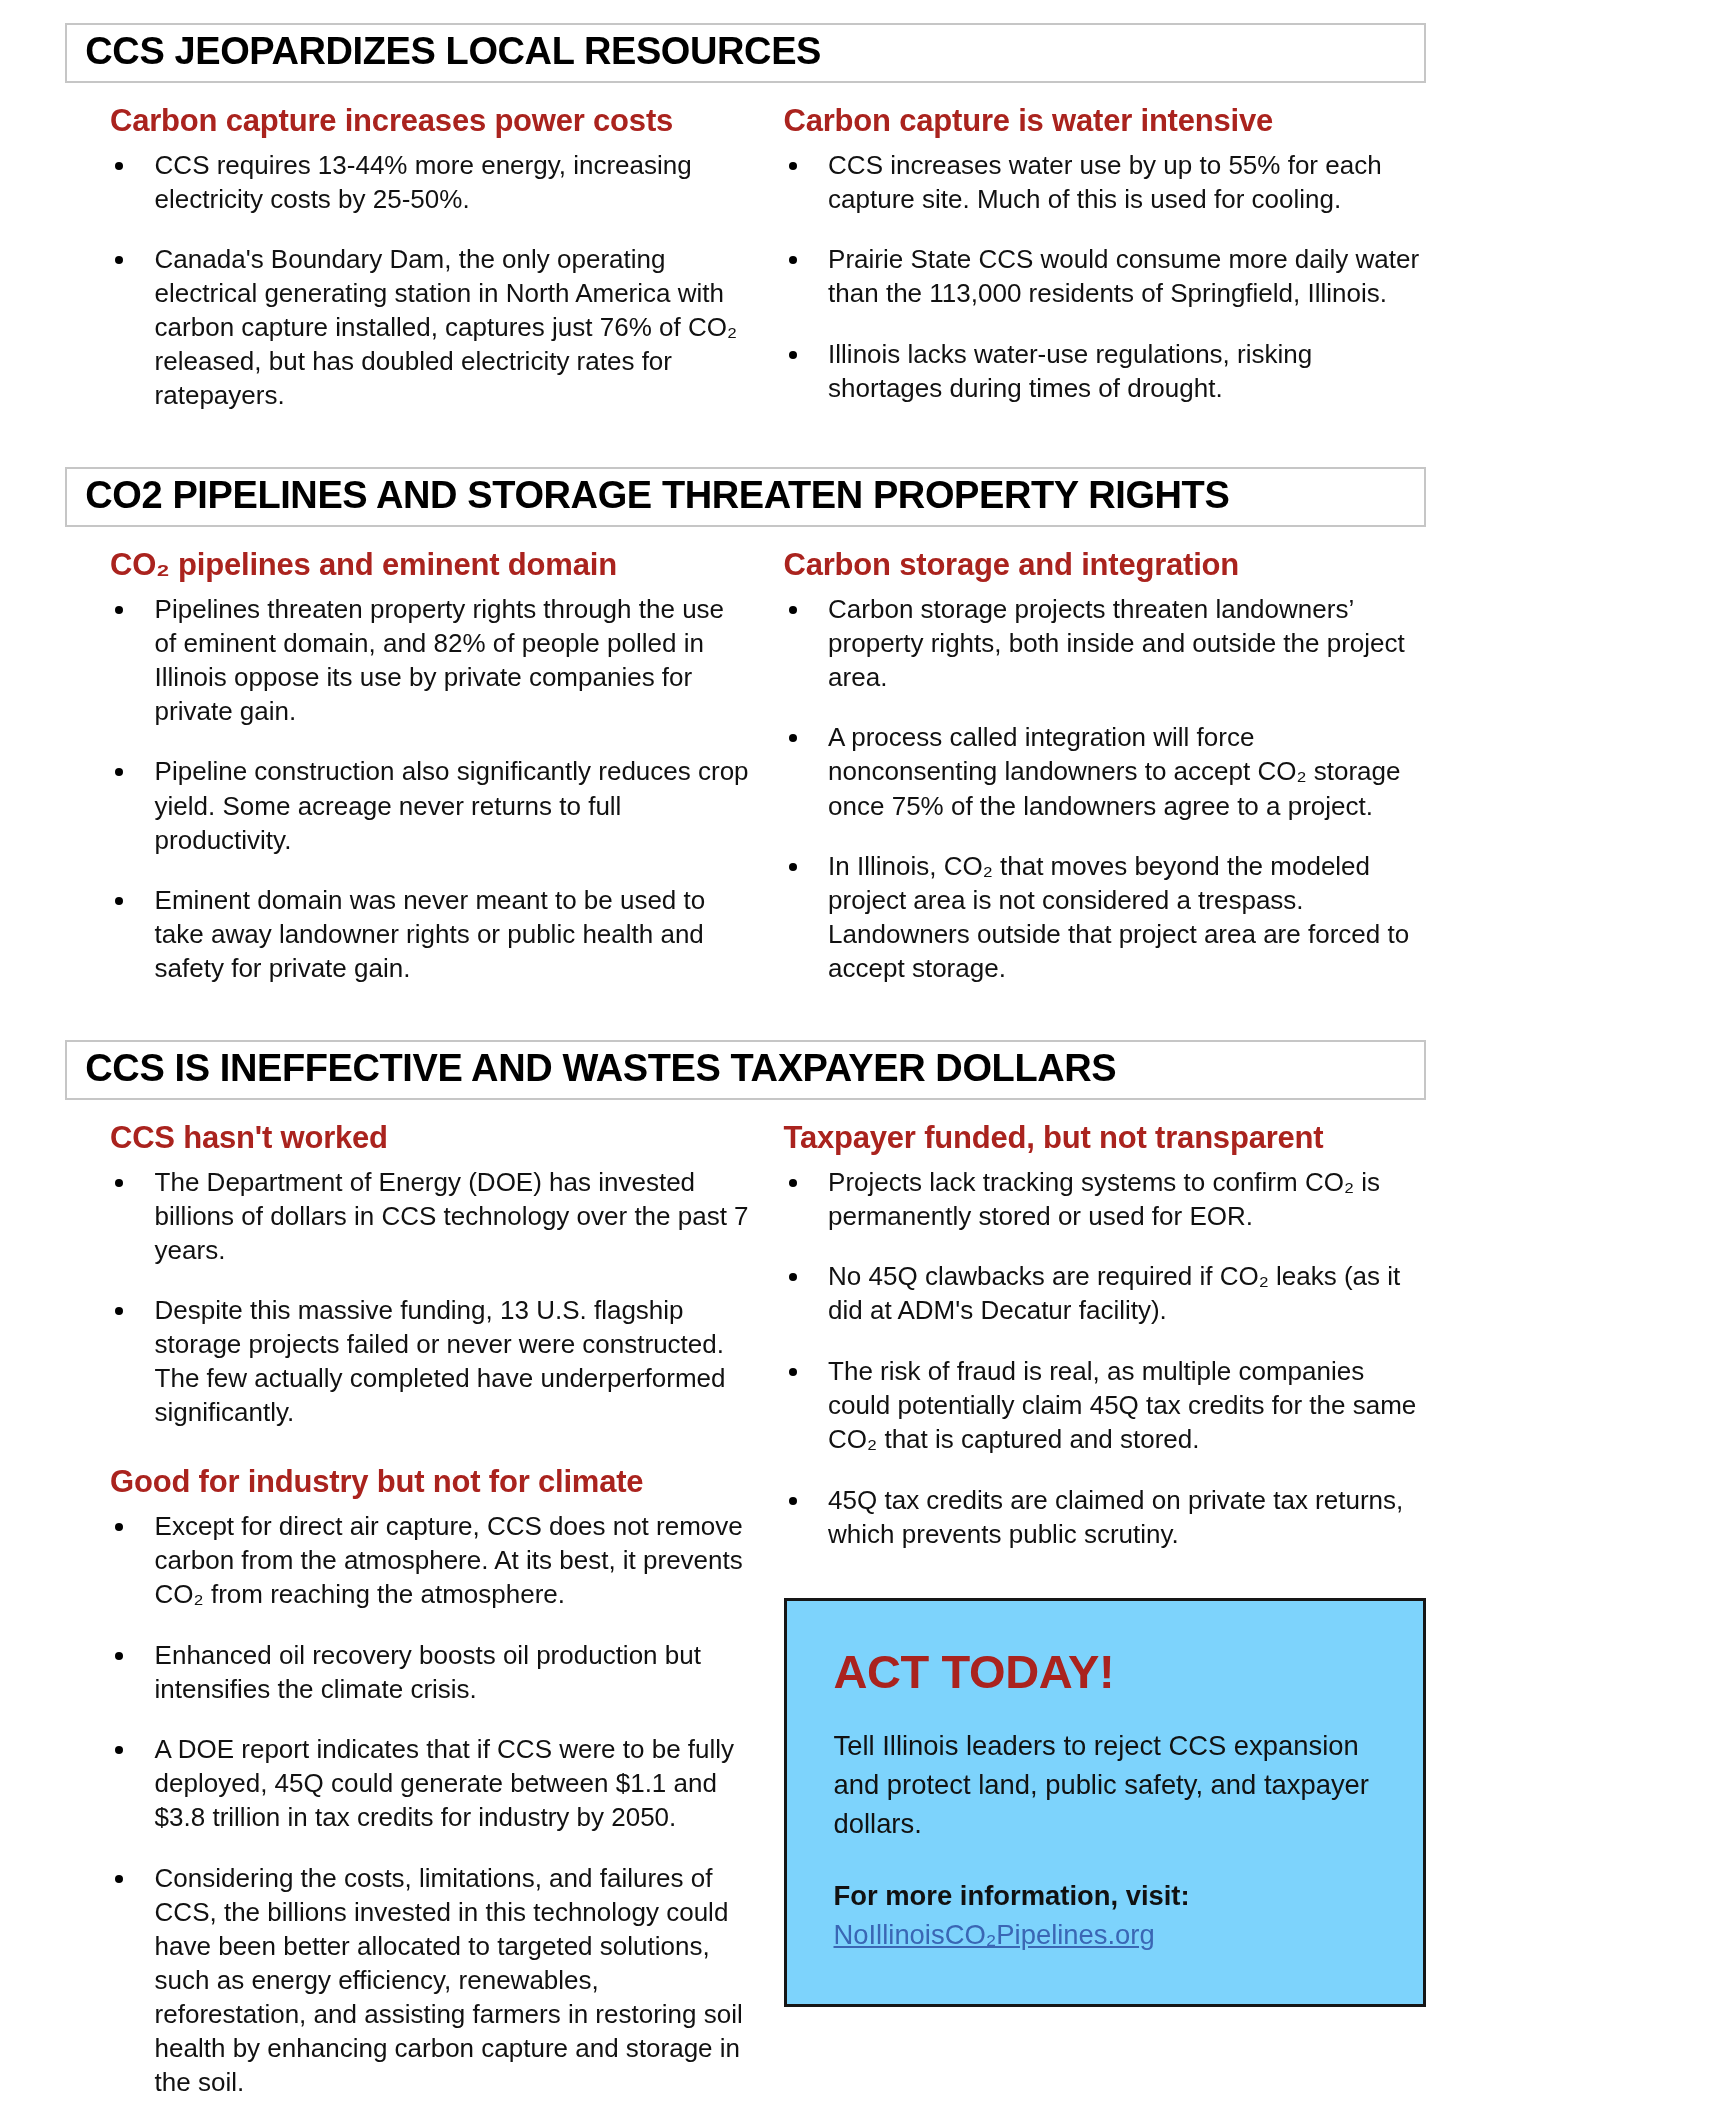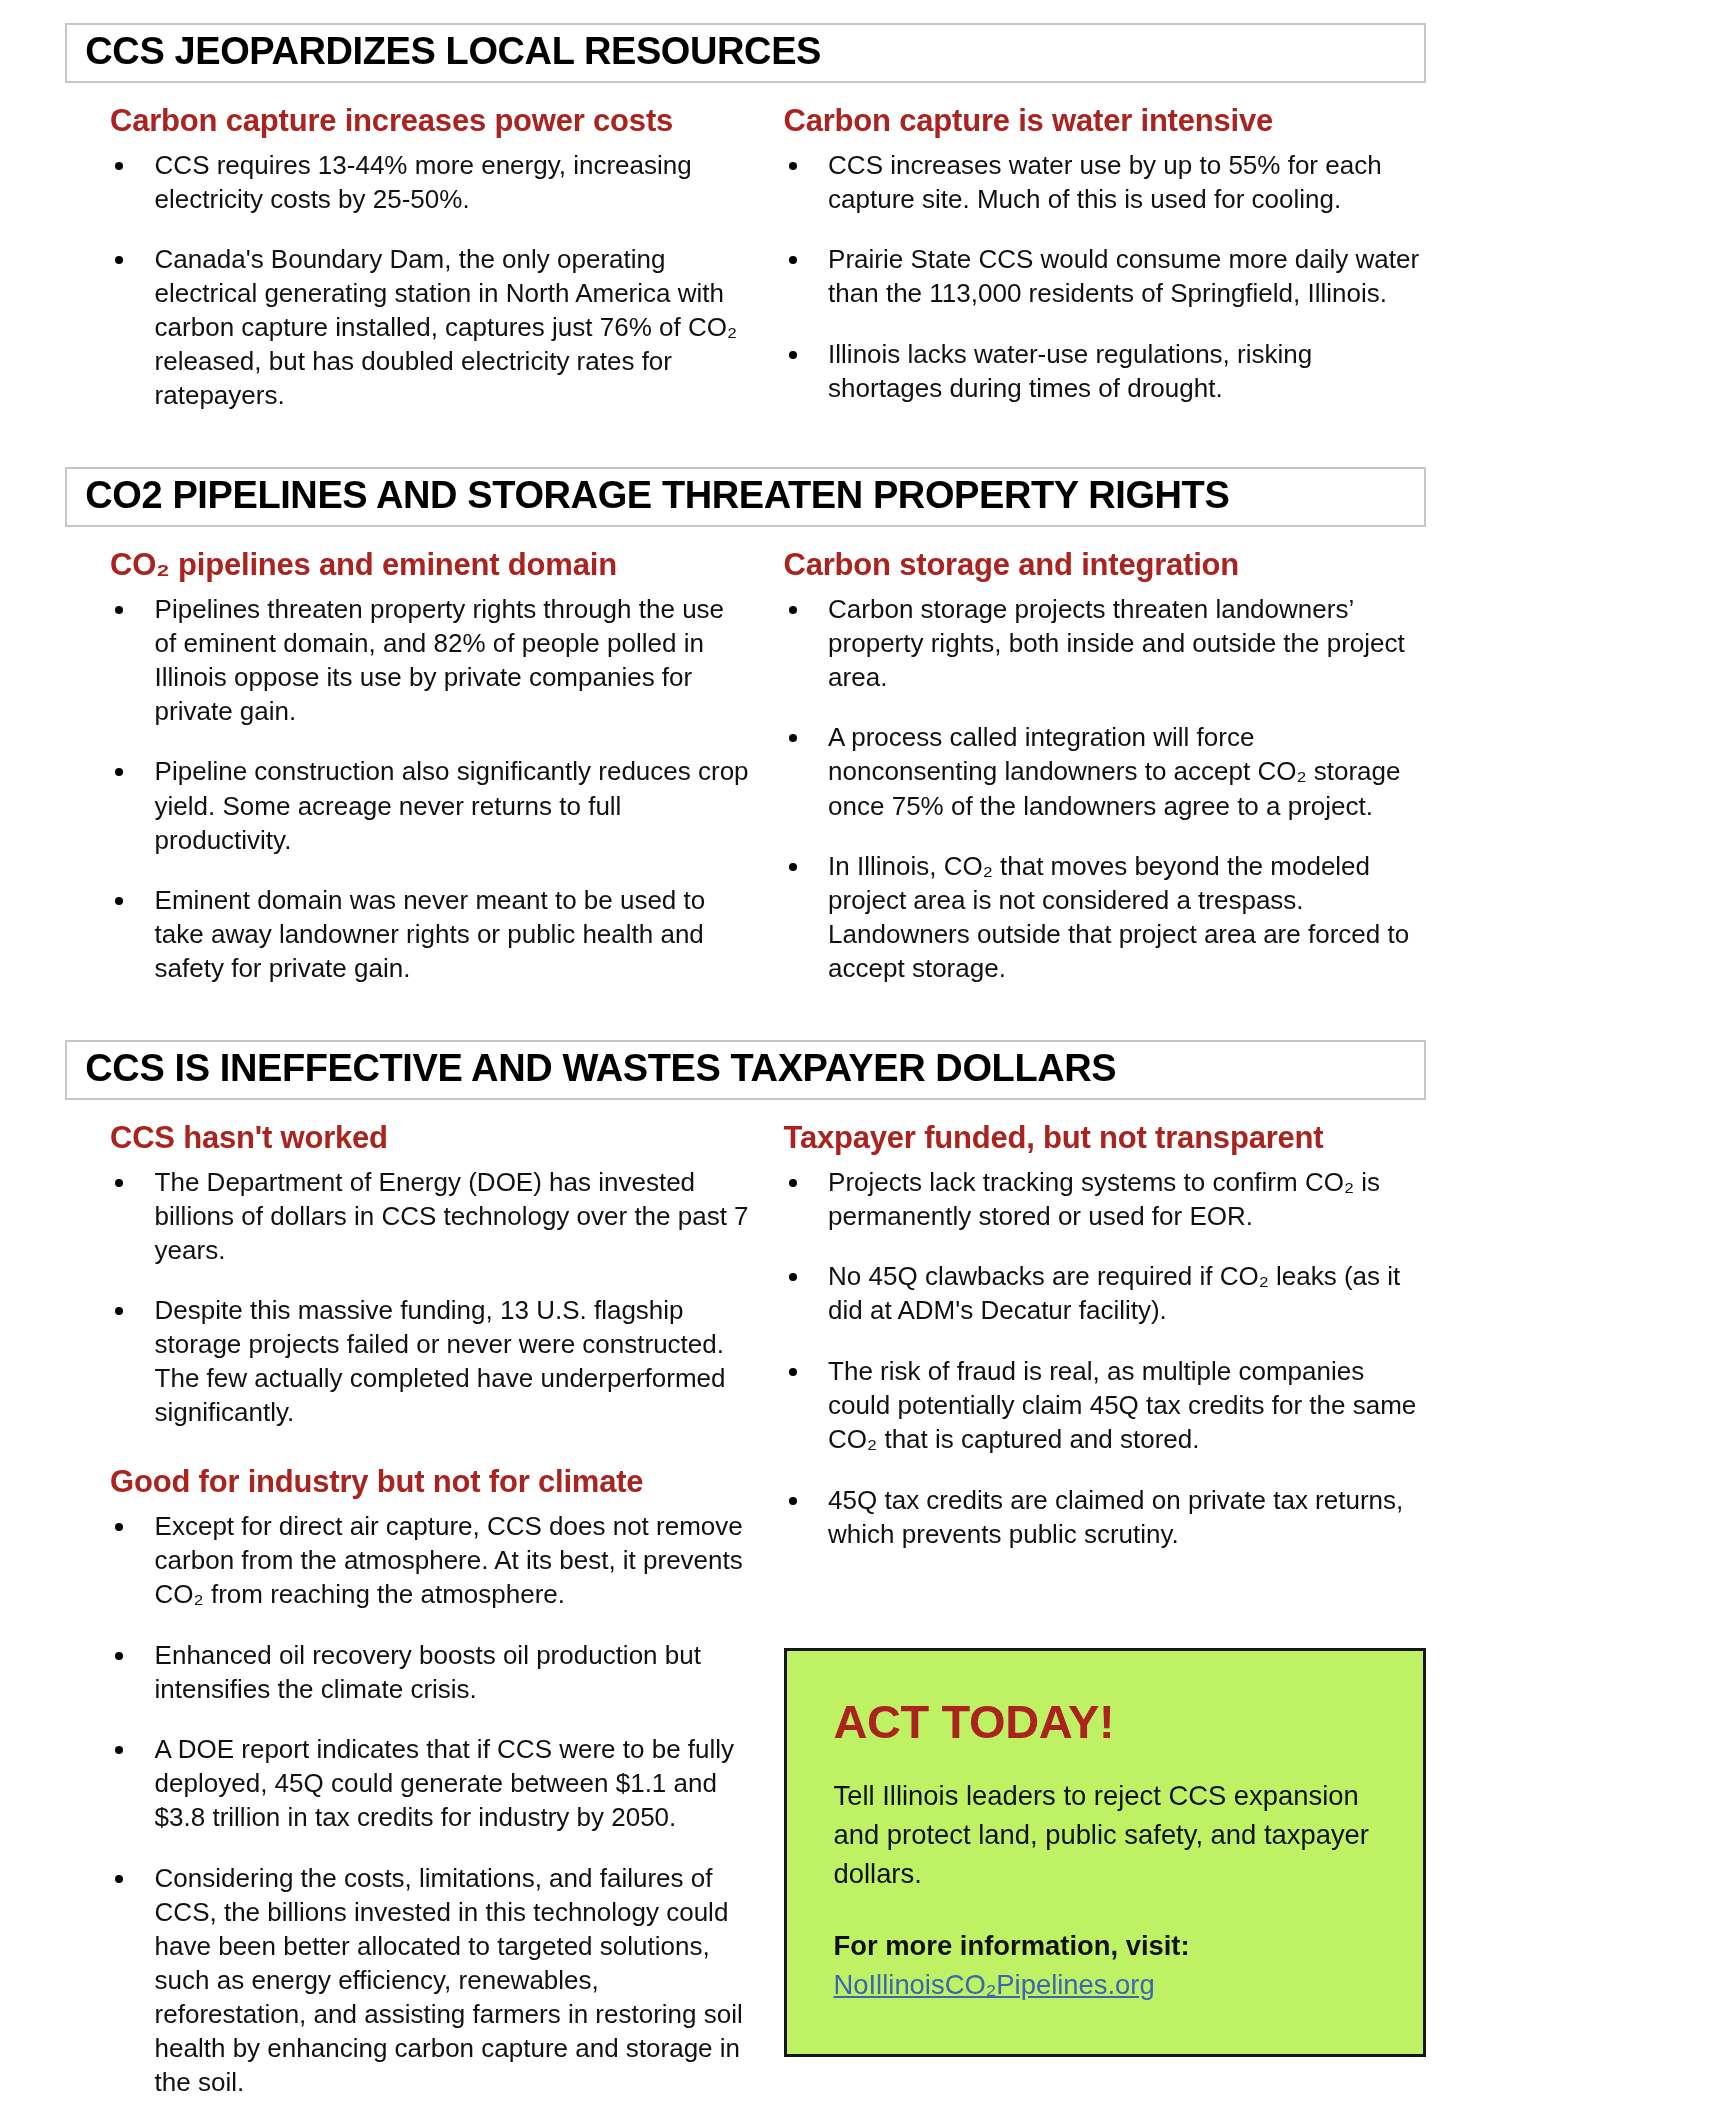--- a/index.html
+++ b/index.html
@@ -37,23 +37,23 @@
   .group + .group .topic-heading { margin-top:35px; }
   ul.bullets { list-style:disc outside; margin:0; padding:0 0 0 28px; }
   li.bullet {
     padding-left:16.6px;
     margin:0 0 26.6px 0;
     font-size:26px; line-height:1.31;
   }
   li.bullet::marker { color:#000; }
   .act-box {
     border:3.3px solid var(--actborder,#161616);
-    margin-top:97px;
+    margin-top:47px;
     padding:43px 47px 53px 47px;
-    background:#bef264;
+    background:#7dd3fc;
   }
   .act-title {
     margin:0 0 28px 0;
     color:var(--red,#AA231E);
     font-size:47px; font-weight:bold; letter-spacing:-0.4px;
   }
   .act-body { margin:0 0 37px 0; font-size:27.4px; line-height:1.42; }
   .act-info { margin:0 0 6.6px 0; font-size:27.4px; font-weight:bold; }
   .act-link, .footer-link {
     color:var(--link,#3A66B4);

